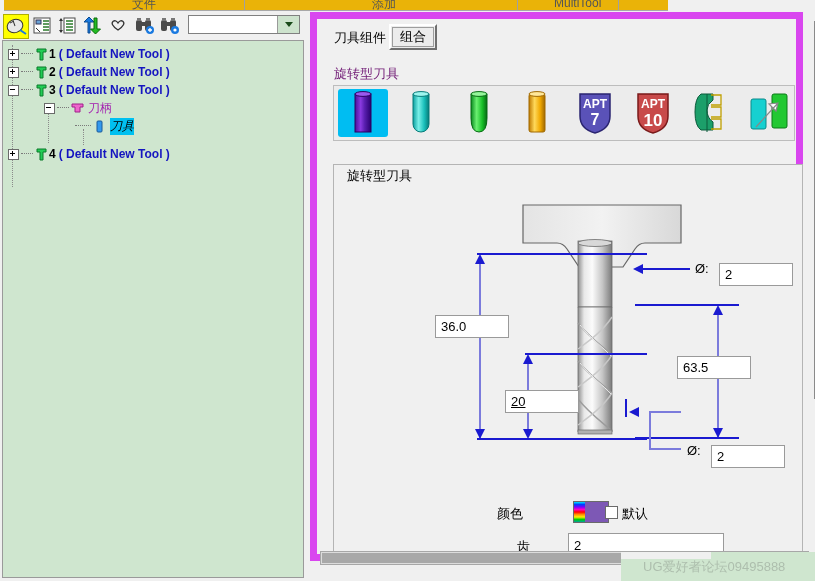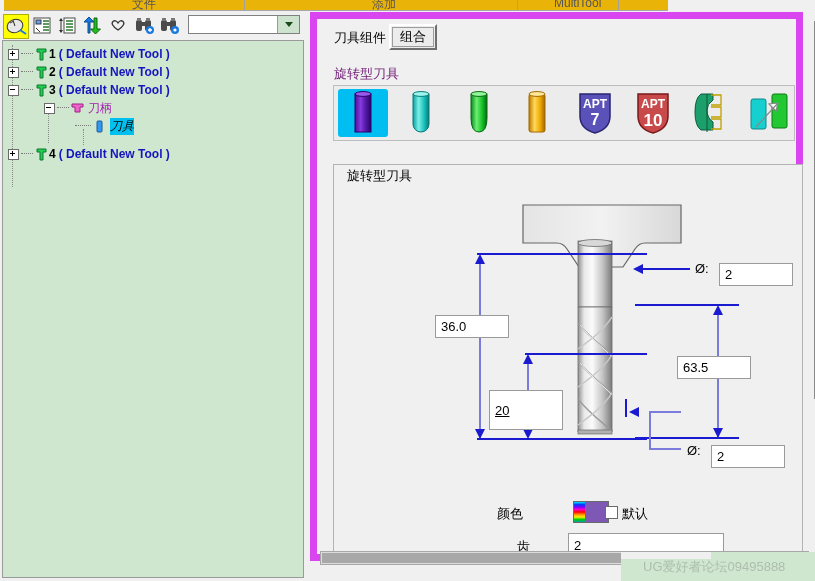--- a/index.html
+++ b/index.html
@@ -427,21 +427,21 @@
     <div class="dline" style="left:162px;top:243px;width:1.6px;height:177px;"></div>
     <div class="arr arrU" style="left:158px;top:235px;"></div>
     <div class="arr arrD" style="left:158px;top:410px;"></div>
     <div class="dlineDark" style="left:160px;top:419px;width:170px;height:1.6px;"></div>
     <div class="fld" style="left:118px;top:296px;width:74px;height:23px;">36.0</div>
 
     <div class="dline" style="left:210px;top:343px;width:1.6px;height:72px;"></div>
     <div class="arr arrU" style="left:206px;top:335px;"></div>
     <div class="arr arrD" style="left:206px;top:410px;"></div>
     <div class="dlineDark" style="left:208px;top:334px;width:122px;height:1.6px;"></div>
-    <div class="fld" style="left:172px;top:371px;width:74px;height:40px;text-decoration:underline;">20</div>
+    <div class="fld" style="left:188px;top:371px;width:74px;height:23px;text-decoration:underline;">20</div>
 
     <div class="dlineDark" style="left:325px;top:249px;width:48px;height:1.6px;"></div>
     <div class="arr arrL" style="left:316px;top:245px;"></div>
     <div class="dia" style="left:378px;top:242px;">Ø:</div>
     <div class="fld" style="left:402px;top:244px;width:74px;height:23px;">2</div>
 
     <div class="dlineDark" style="left:318px;top:285px;width:104px;height:1.6px;"></div>
     <div class="dline" style="left:400px;top:294px;width:1.6px;height:124px;"></div>
     <div class="arr arrU" style="left:396px;top:286px;"></div>
     <div class="arr arrD" style="left:396px;top:409px;"></div>

